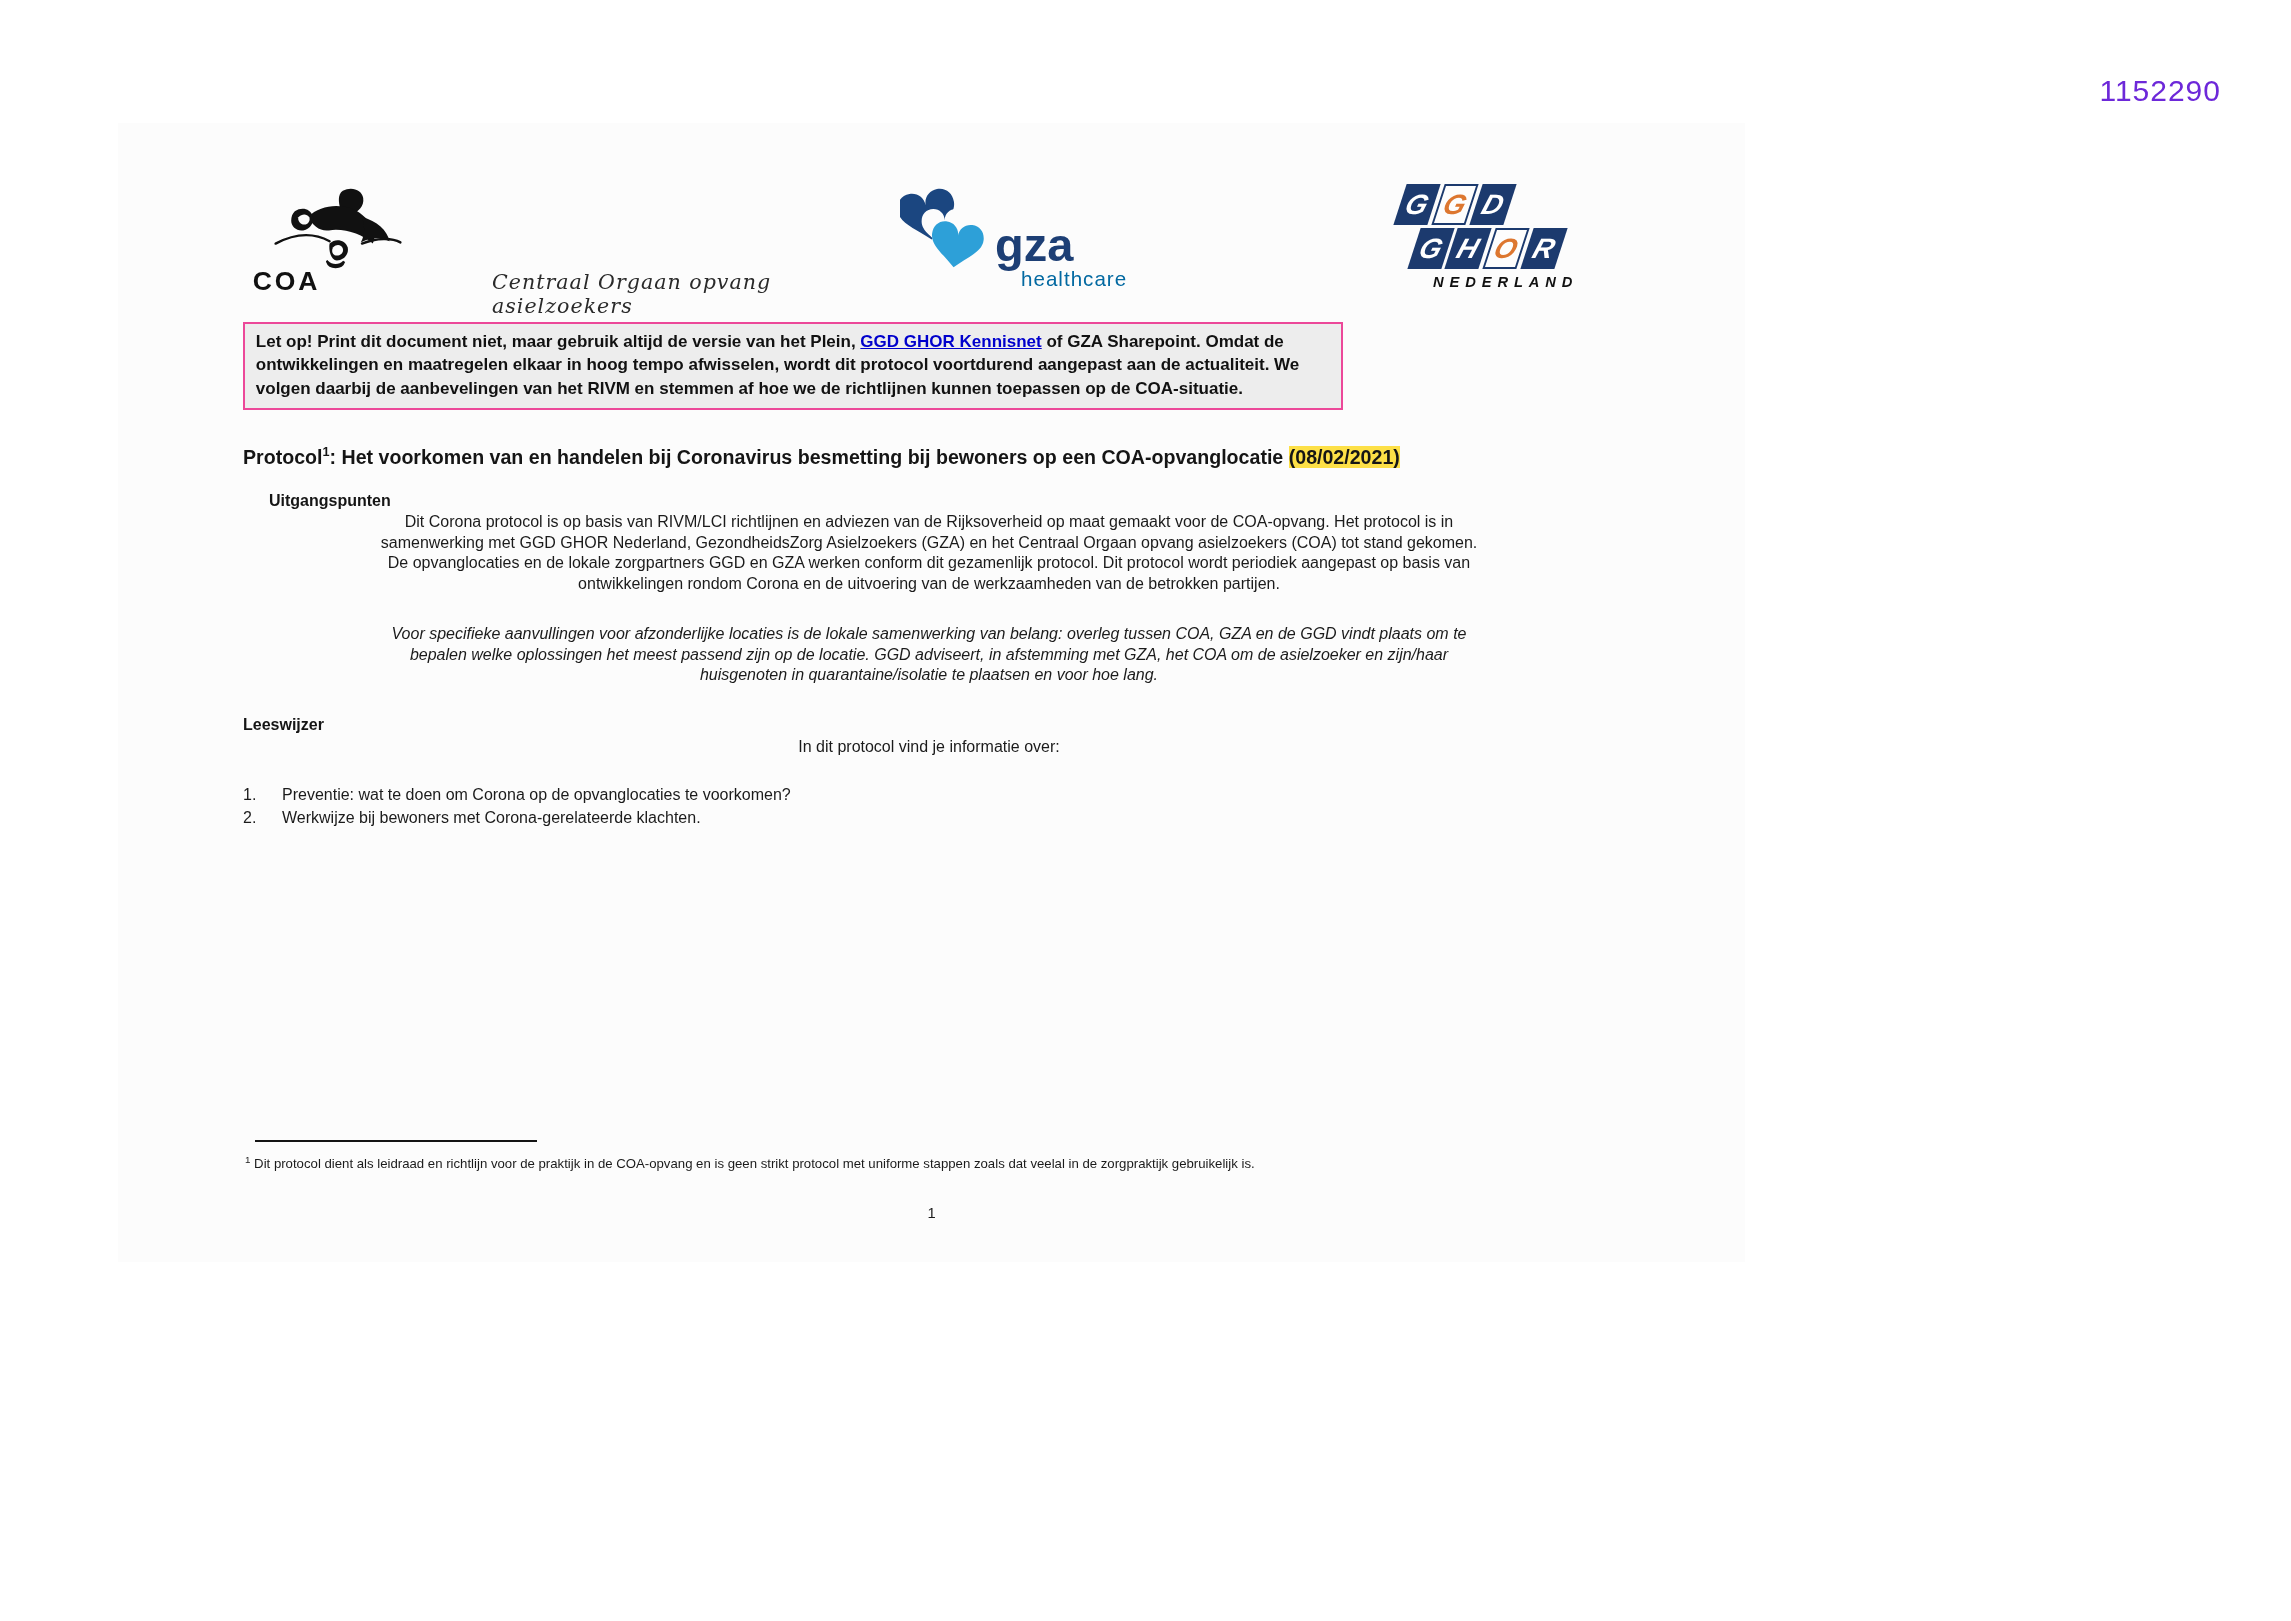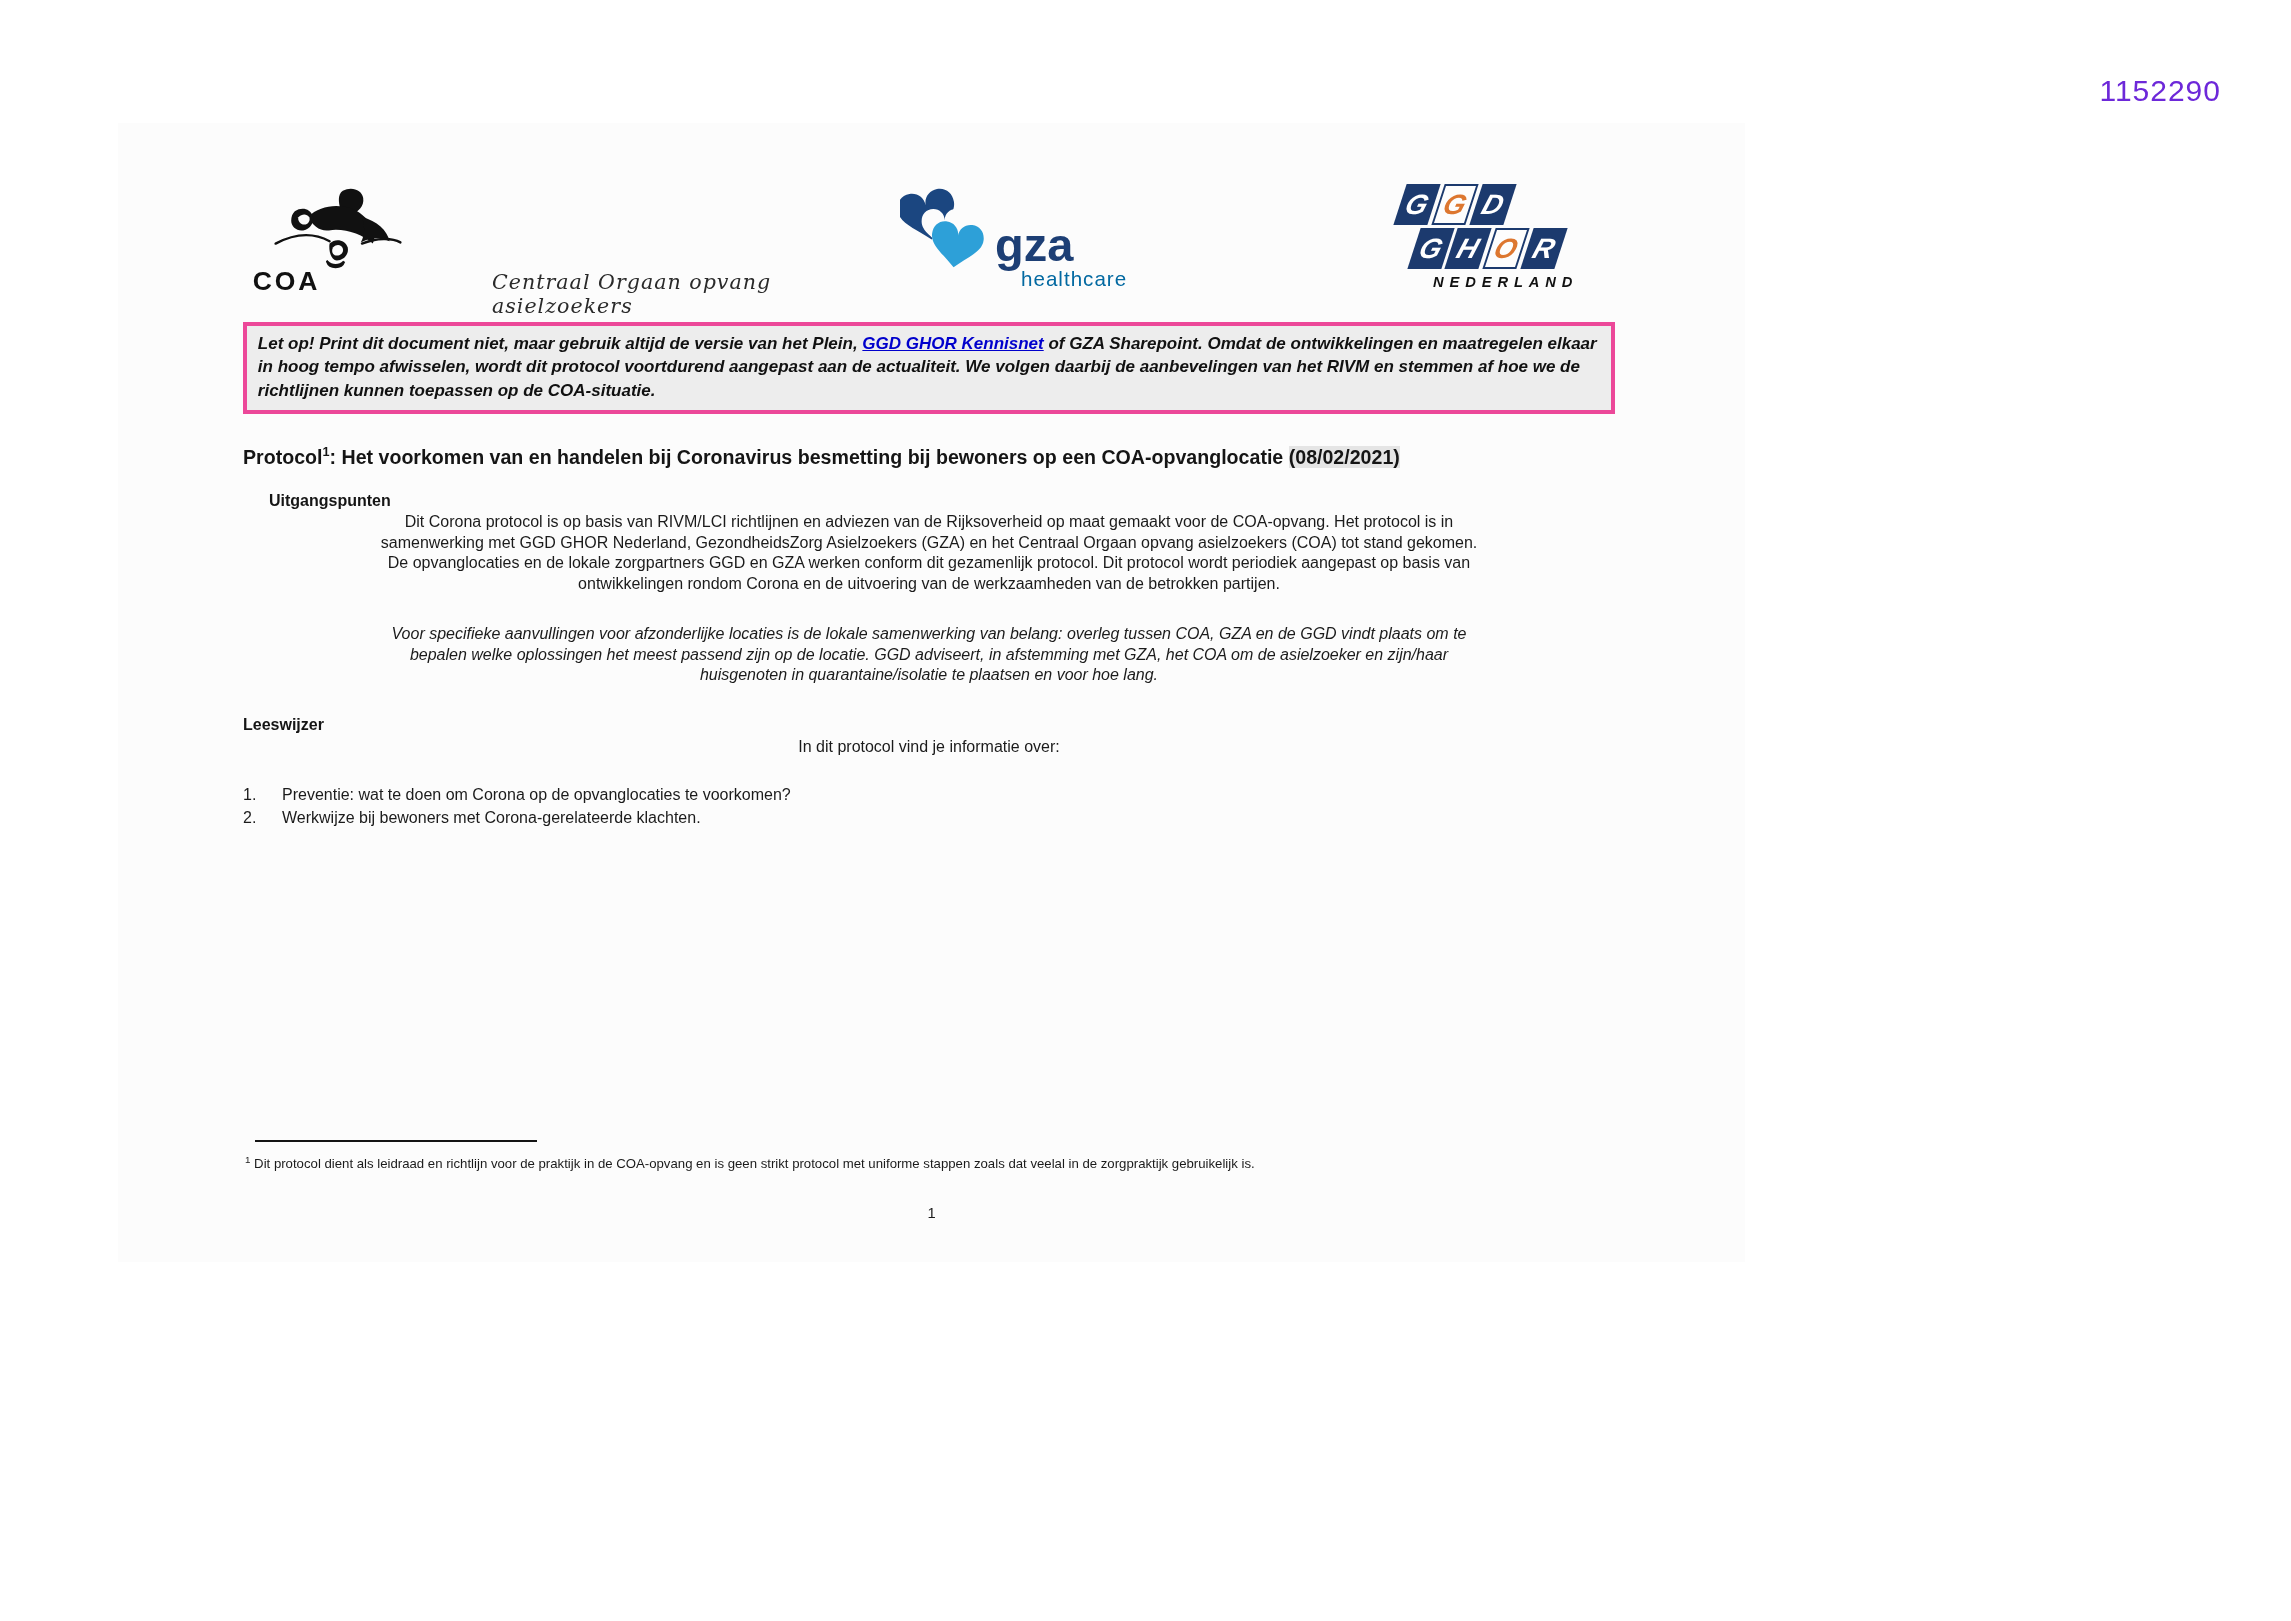--- a/index.html
+++ b/index.html
@@ -59,34 +59,34 @@
   .ggd-tile.alt { background:#fdfdfd; border:2.9px solid #1c3a6e; }
   .ggd-tile.alt span { color:#dd7730; }
   .ggd-country {
     position:absolute; left:41px; top:94px;
     font-style:italic; font-weight:600; font-size:14.7px; letter-spacing:5.9px;
     color:#111;
   }
 
   
   .notice {
-    position:absolute; left:125px; top:199px; width:1372px;
+    position:absolute; left:125px; top:199px; width:1100px;
     box-sizing:border-box; background:#ededed;
-    border:4px solid #ec4899; padding:5.9px 10.8px 7.8px 10.8px;
-    font-size:17px; font-weight:bold; line-height:23.5px; color:#111;font-style:italic;
+    border:2px solid #ec4899; padding:5.9px 10.8px 7.8px 10.8px;
+    font-size:17px; font-weight:bold; line-height:23.5px; color:#111;
   }
   .notice a { color:#0000cc; text-decoration:underline; }
 
   
   .title {
     position:absolute; left:125px; top:322px; width:1392px;
     font-size:19.6px; font-weight:bold; color:#151515; white-space:nowrap;
   }
   .title sup { font-size:12.7px; font-weight:bold; }
-  .hl { background:#e5e5e5; }
+  .hl { background:#fde047; }
 
   
   .h2 { position:absolute; left:125px; font-size:16px; font-weight:bold; color:#151515; }
   .para {
     position:absolute; left:125px; width:1372px;
     font-size:16px; line-height:20.6px; color:#1b1b1b; white-space:pre-line;text-align:center;
   }
   .para.italic { font-style:italic; }
   .h-uitgangspunten { top:369px;margin-left:26px; }
   .para-uitgangspunten { top:389px; }

